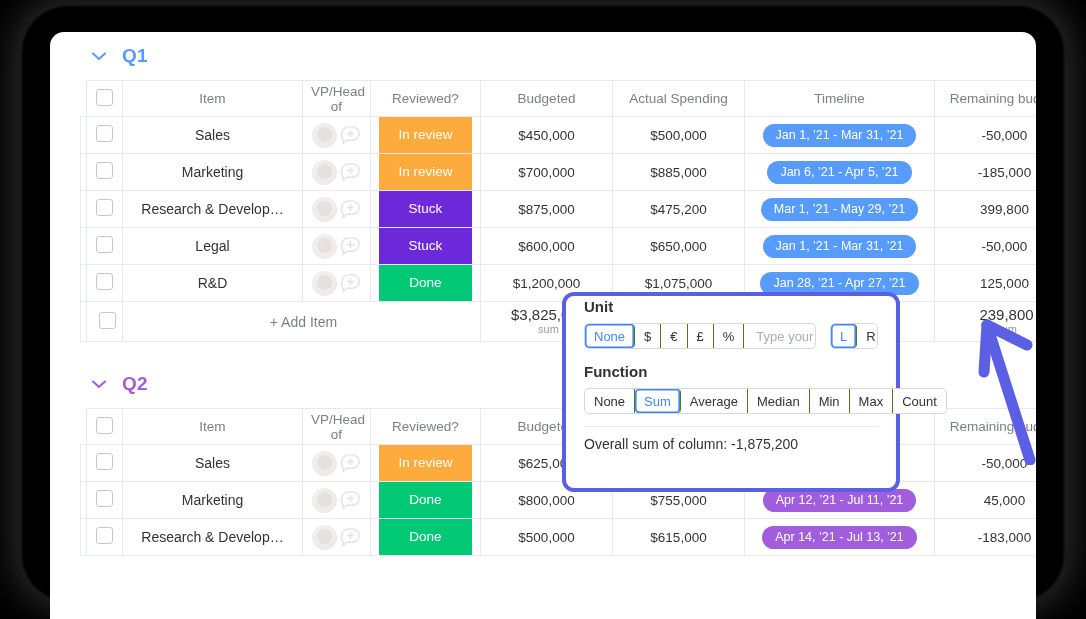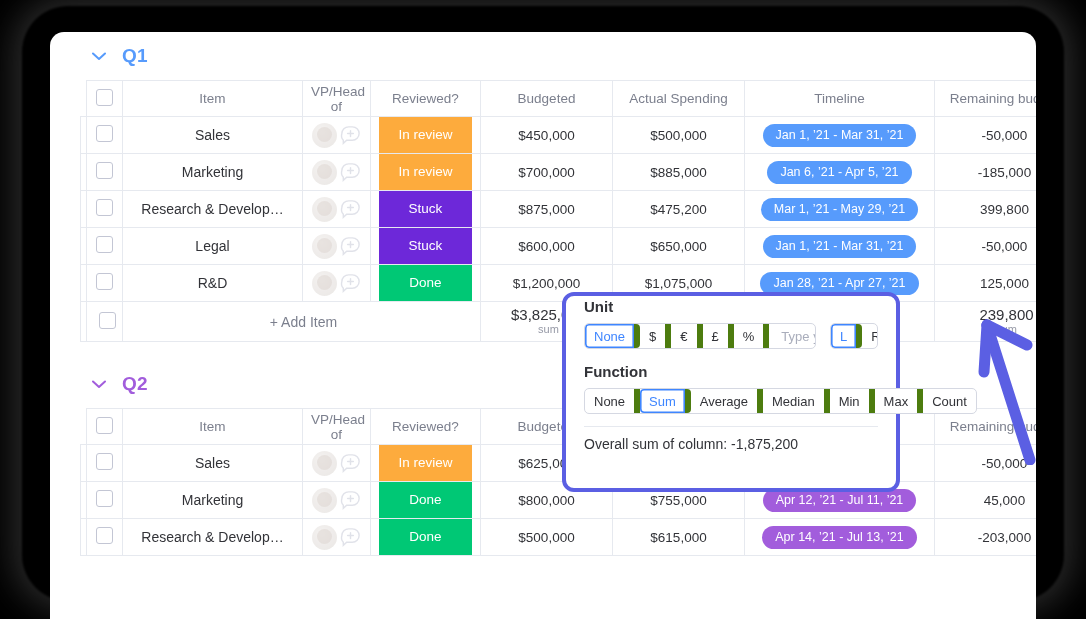--- a/index.html
+++ b/index.html
@@ -172,21 +172,21 @@
     border:1px solid #d5d8e2;
     border-radius:5px;
     overflow:hidden;
     height:26px;
     background:#fff;
   }
   .seg .sg{
     display:flex;align-items:center;justify-content:center;
     padding:0 9px;
     font-size:13px; color:#323338;
-    border-right:6px solid #4d7c0f;
+    border-right:1px solid #4d7c0f;
     height:100%;
     white-space:nowrap;
   }
   .seg .sg:last-child{ border-right:none; }
   .seg .sg.sel{
     color:#3f86ff;
     box-shadow:inset 0 0 0 1.6px #3f86ff;
     border-radius:4px;
   }
   .seg .sg.ph{ color:#a9adbb; padding:0 12px; }
@@ -465,21 +465,21 @@
                 <path d="M12 7v6M9 10h6" stroke="#c3c6d4" stroke-width="1.5" stroke-linecap="round"></path>
               </svg>
           </span>
         </td>
         <td class="status-cell">
             <span class="status st-done">Done</span>
           </td>
         <td>$500,000</td>
         <td>$615,000</td>
         <td><span class="tpill tl-purple">Apr 14, ’21 - Jul 13, ’21</span></td>
-        <td>-203,000</td>
+        <td>-183,000</td>
       </tr>
     </tbody>
   </table>
 </div>
 
 <div id="popup">
   <div class="pop-title">Unit</div>
   <div class="unit-row">
     <div class="seg">
       <div class="sg sel">None</div>

